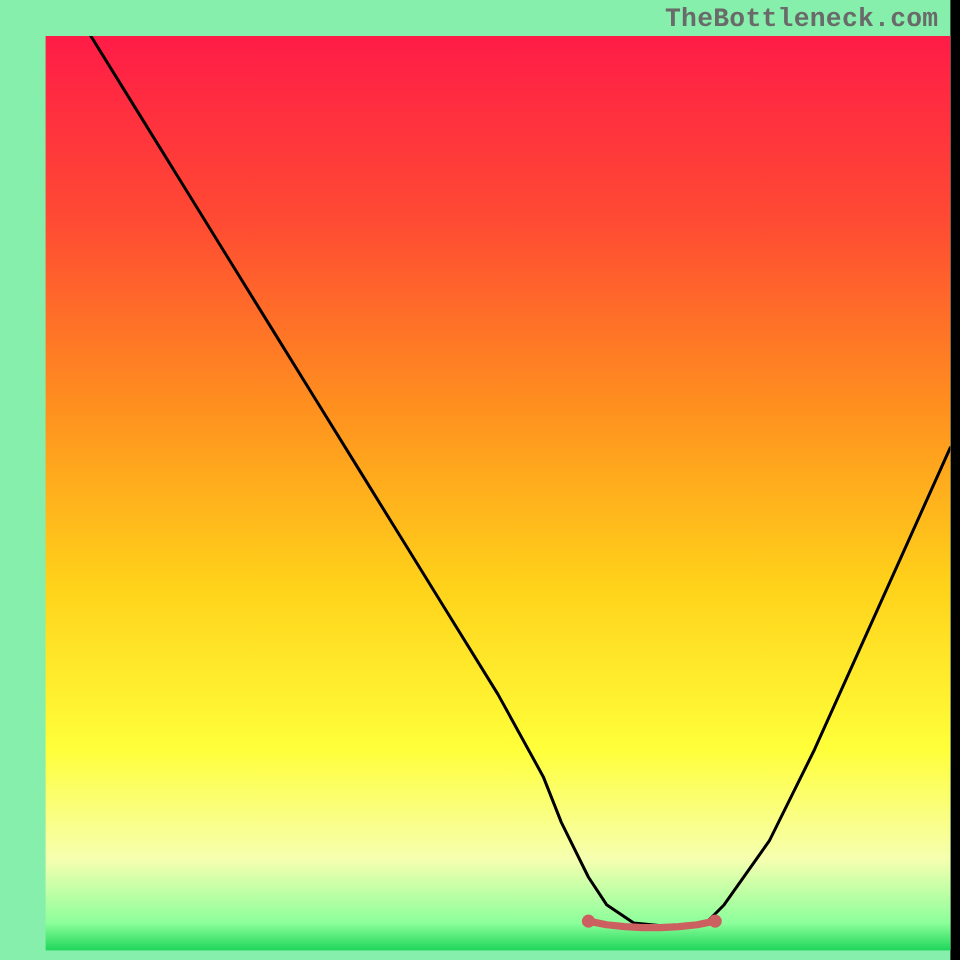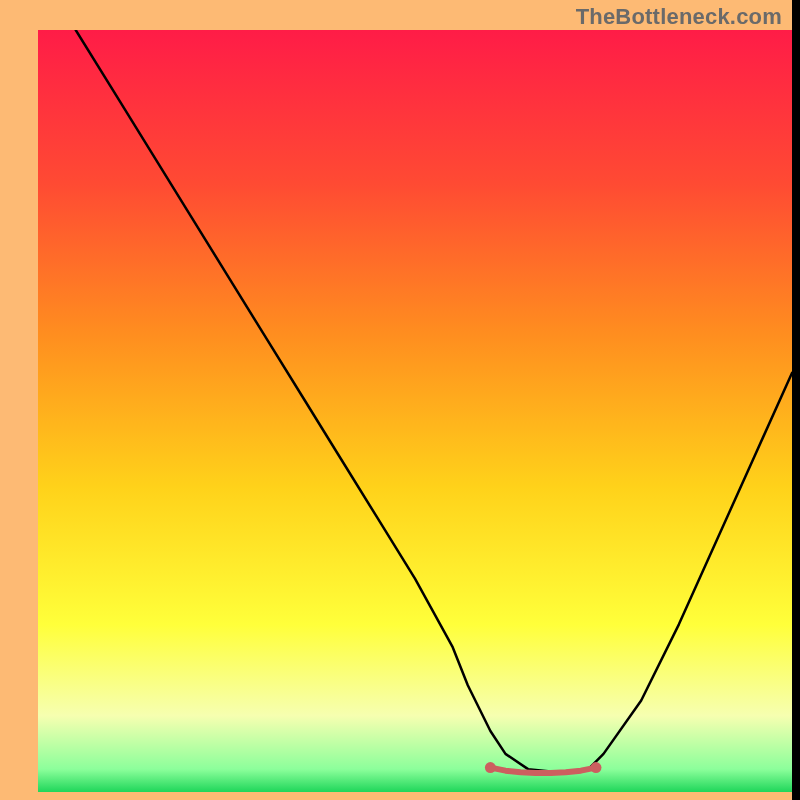--- a/index.html
+++ b/index.html
@@ -7,21 +7,22 @@
     padding: 0;
     width: 800px;
     height: 800px;
     background: #000;
     font-family: Arial, Helvetica, sans-serif;
   }
   .frame {
     position: relative;
     width: 792px;
     height: 800px;
-    background: #fdba74;
+    background: #86efac;
+    font-family: Liberation Mono, monospace;
   }
   .watermark {
     position: absolute;
     top: 4px;
     right: 10px;
     color: #6a6a6a;
     font-size: 22px;
     font-weight: 600;
     letter-spacing: 0.2px;
     z-index: 5;

